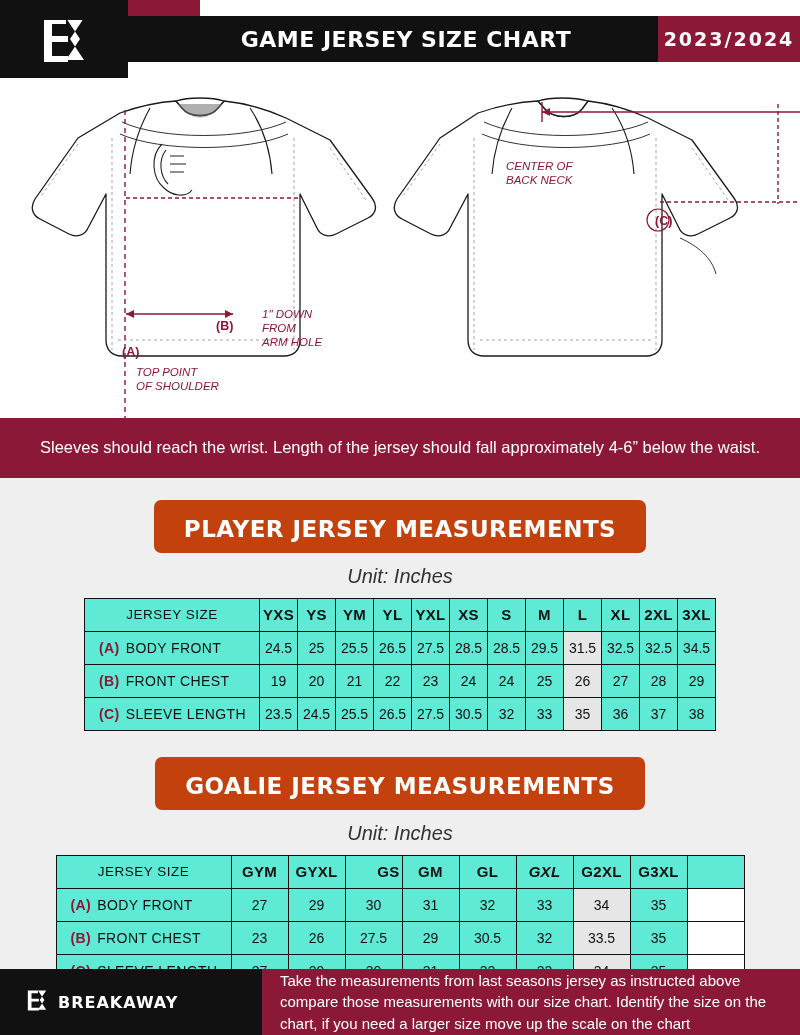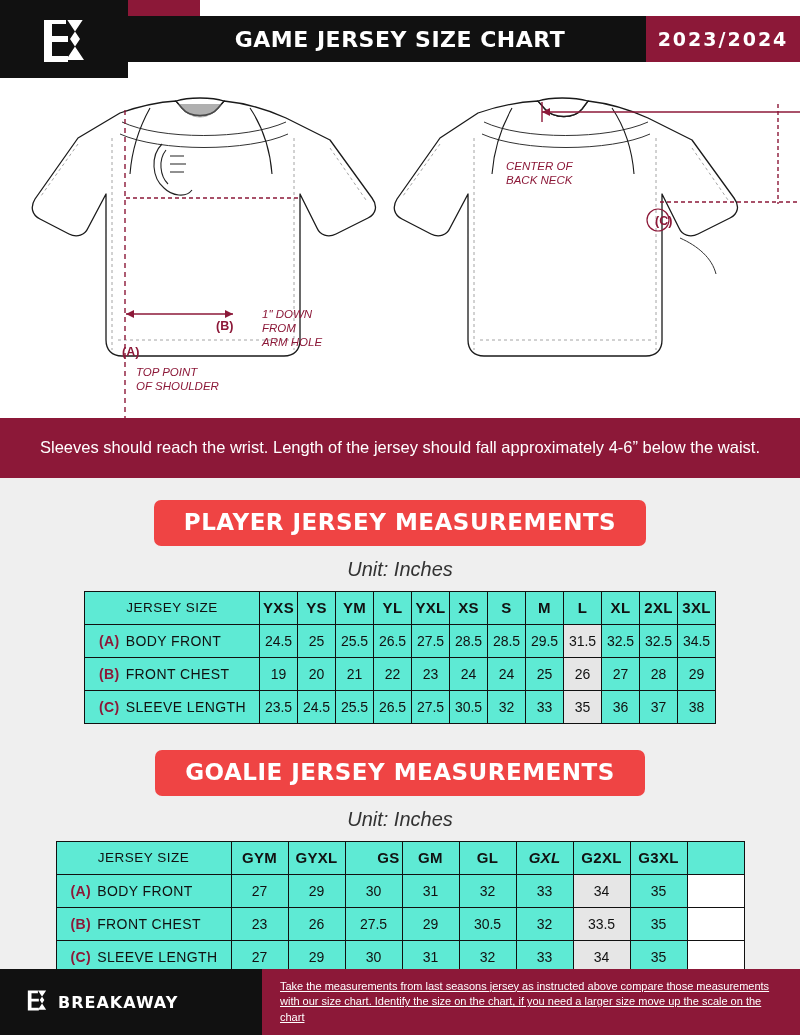--- a/index.html
+++ b/index.html
@@ -66,21 +66,21 @@
     flex: 1;
     color: #ffffff;
     font-family: "DejaVu Sans", sans-serif;
     font-weight: 900;
     font-size: 22px;
     letter-spacing: 0.5px;
     text-align: center;
     padding-left: 26px;
   }
   .title-bar .season {
-    width: 154px;
+    width: 142px;
     height: 46px;
     background: #8c1838;
     color: #ffffff;
     font-family: "DejaVu Sans", sans-serif;
     font-weight: 900;
     font-size: 19px;
     letter-spacing: 2px;
     display: flex;
     align-items: center;
     justify-content: center;
@@ -110,28 +110,28 @@
   
   .body-area {
     position: relative;
     background: #efefef;
     padding: 22px 0 0 0;
     z-index: 2;
   }
 
   .section-heading {
     margin: 0 auto 12px auto;
-    background: #ef4444;
+    background: #c2410c;
     color: #ffffff;
     font-family: "DejaVu Sans", sans-serif;
     font-weight: 900;
     font-size: 23px;
     letter-spacing: 0.5px;
     text-align: center;
-    padding: 9px 30px 11px 30px;
+    padding: 16px 30px 11px 30px;
     border-radius: 7px;
     width: max-content;
   }
   .unit-line {
     text-align: center;
     font-style: italic;
     font-size: 20px;
     color: #333333;
     margin-bottom: 10px;
     font-family: "Liberation Sans", sans-serif;
@@ -200,26 +200,25 @@
     color: #ffffff;
     font-family: "DejaVu Sans", sans-serif;
     font-weight: 900;
     font-size: 16px;
     letter-spacing: 1px;
   }
   .footer .fmsg {
     flex: 1;
     background: #8c1838;
     color: #ffffff;
-    font-size: 11px;
+    font-size: 15px;
     line-height: 1.42;
     padding: 8px 16px 8px 18px;
     display: flex;
     align-items: center;
-    text-decoration: underline;
   }
 </style>
 </head>
 <body>
 
 <div class="watermark">B</div>
 
 <div class="header">
   <div class="maroon-left"></div>
   <div class="black-logo-box">

